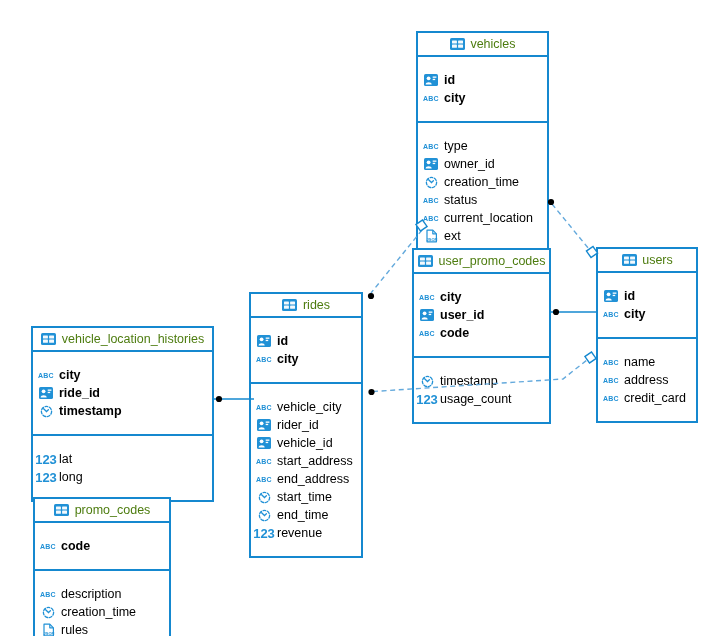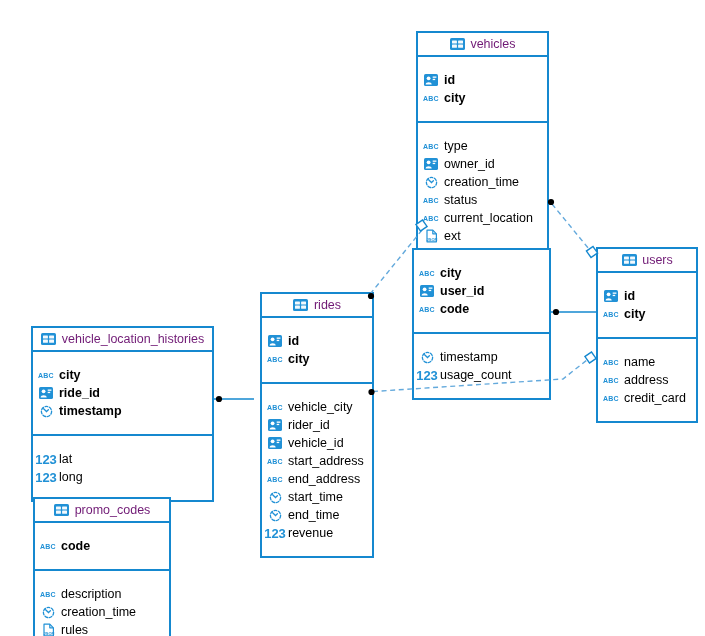--- a/index.html
+++ b/index.html
@@ -7,21 +7,21 @@
     width:705px;height:636px;position:relative;background:#ffffff;
     font-family:"Liberation Sans",sans-serif;overflow:hidden;
   }
   .canvas{position:absolute;inset:0;}
   .table{
     position:absolute;background:#ffffff;border:2px solid #1588cf;
     box-sizing:border-box;z-index:2;
   }
   .thead{
     height:22px;display:flex;align-items:center;justify-content:center;
-    gap:5px;border-bottom:2px solid #1588cf;font-size:12.5px;color:#701a75;
+    gap:5px;border-bottom:2px solid #1588cf;font-size:12.5px;color:#4d7c0f;
     white-space:nowrap;
   }
   .sec{padding:14px 0;}
   .sec.pk{border-bottom:2px solid #1588cf;}
   .row{
     height:18px;display:flex;align-items:center;gap:5px;padding:0 5px;
     font-size:12.5px;color:#000;white-space:nowrap;
   }
   .row.pk .cname{font-weight:700;}
   .ficon{width:16px;flex:0 0 16px;display:flex;justify-content:center;align-items:center;}
@@ -153,20 +153,28 @@
             <svg width="13" height="14">
               <use href="#i-json"></use>
             </svg>
           </span>
         <span class="cname">ext</span>
       </div>
     </div>
   </div>
 
   <div class="table" style="left:412px;top:248px;width:139px;">
+    <div class="thead">
+      <span class="ficon">
+          <svg width="15" height="12">
+            <use href="#i-table"></use>
+          </svg>
+        </span>
+      <span class="tname">user_promo_codes</span>
+    </div>
     <div class="sec pk">
       <div class="row pk">
         <span class="ficon abc">ABC</span>
         <span class="cname">city</span>
       </div>
       <div class="row pk">
         <span class="ficon">
             <svg width="14" height="12">
               <use href="#i-id"></use>
             </svg>
@@ -226,21 +234,21 @@
         <span class="ficon abc">ABC</span>
         <span class="cname">address</span>
       </div>
       <div class="row">
         <span class="ficon abc">ABC</span>
         <span class="cname">credit_card</span>
       </div>
     </div>
   </div>
 
-  <div class="table" style="left:260px;top:292px;width:114px;">
+  <div class="table" style="left:249px;top:292px;width:114px;">
     <div class="thead">
       <span class="ficon">
           <svg width="15" height="12">
             <use href="#i-table"></use>
           </svg>
         </span>
       <span class="tname">rides</span>
     </div>
     <div class="sec pk">
       <div class="row pk">

